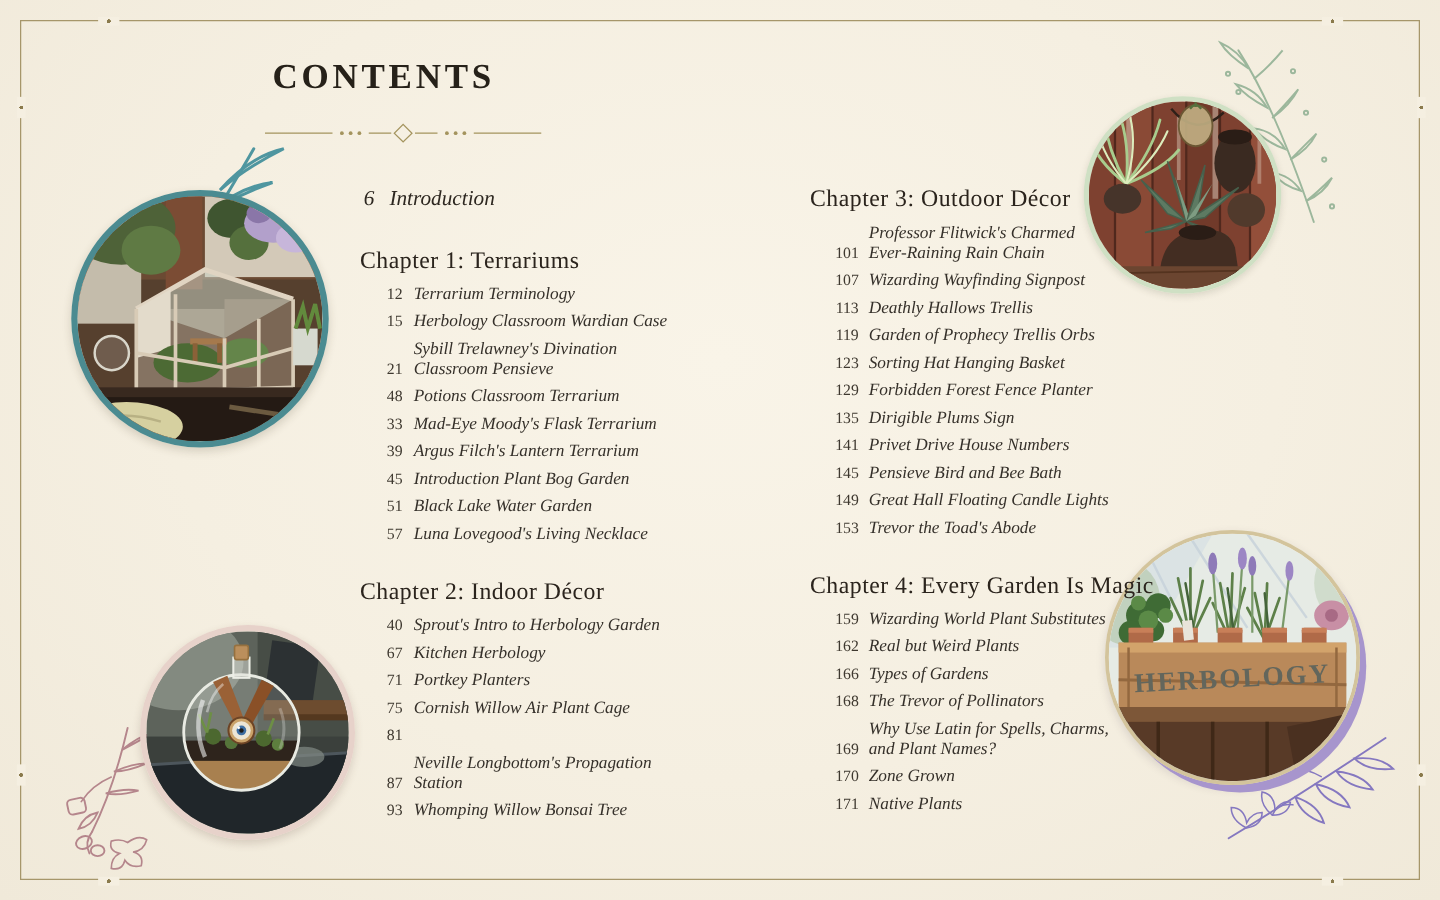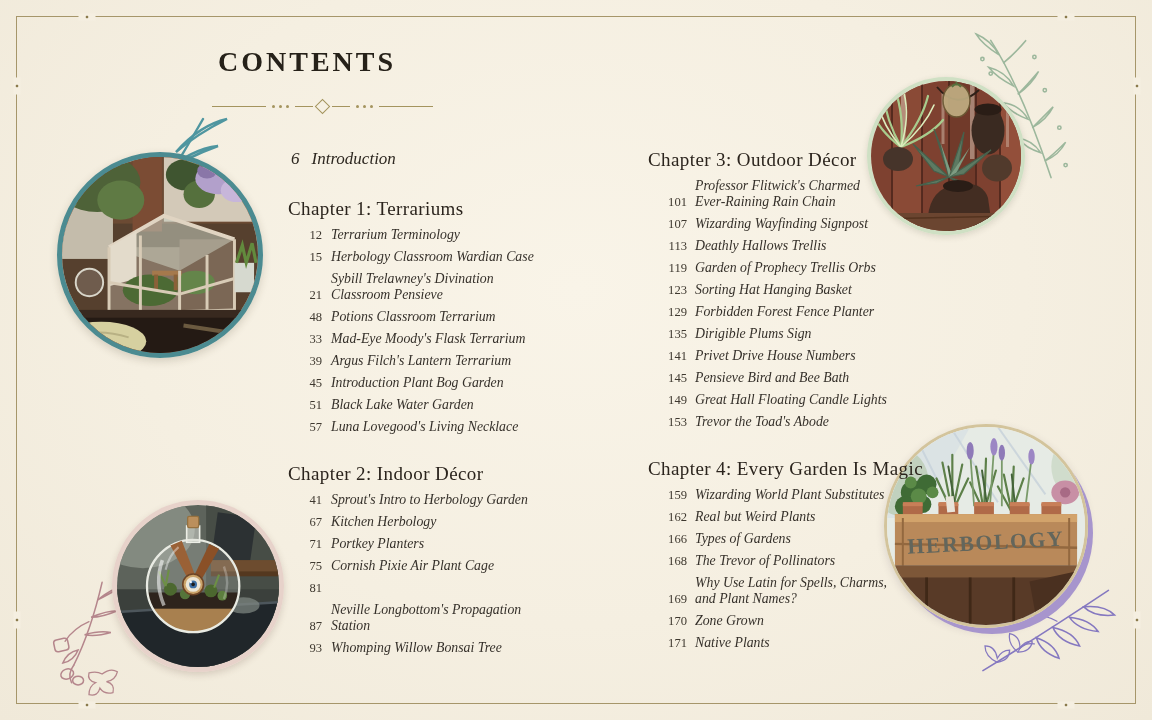--- a/index.html
+++ b/index.html
@@ -415,34 +415,34 @@
             <span class="toc-title">Black Lake Water Garden</span>
           </div>
           <div class="toc-row">
             <span class="toc-page">57</span>
             <span class="toc-title">Luna Lovegood's Living Necklace</span>
           </div>
         </section>
         <section class="chapter-block">
           <h2 class="chapter-heading">Chapter 2: Indoor Décor</h2>
           <div class="toc-row">
-            <span class="toc-page">41</span>
+            <span class="toc-page">40</span>
             <span class="toc-title">Sprout's Intro to Herbology Garden</span>
           </div>
           <div class="toc-row">
             <span class="toc-page">67</span>
             <span class="toc-title">Kitchen Herbology</span>
           </div>
           <div class="toc-row">
             <span class="toc-page">71</span>
             <span class="toc-title">Portkey Planters</span>
           </div>
           <div class="toc-row">
             <span class="toc-page">75</span>
-            <span class="toc-title">Cornish Pixie Air Plant Cage</span>
+            <span class="toc-title">Cornish Willow Air Plant Cage</span>
           </div>
           <div class="toc-row">
             <span class="toc-page">81</span>
           </div>
           <div class="toc-row">
             <span class="toc-page">87</span>
             <span class="toc-title">Neville Longbottom's Propagation
 Station</span>
           </div>
           <div class="toc-row">

